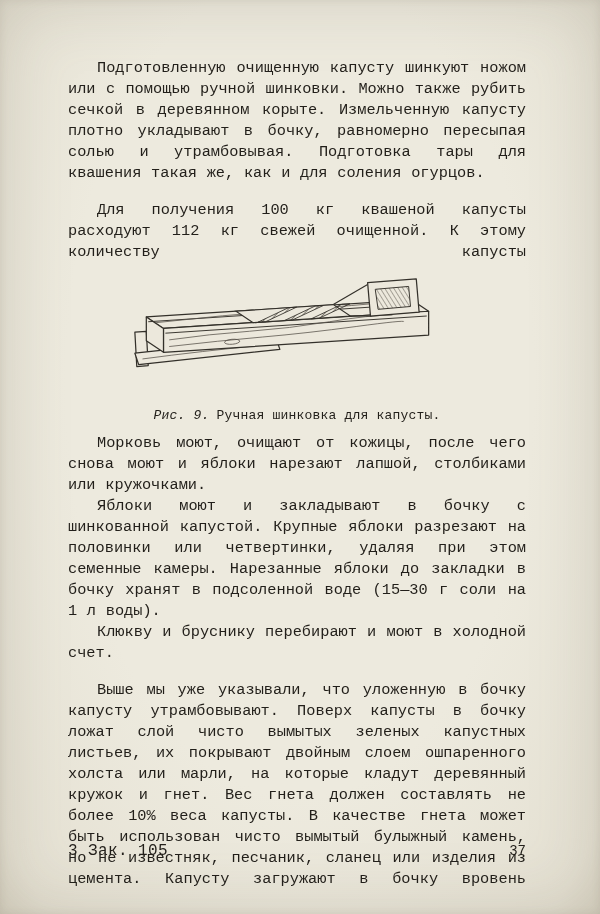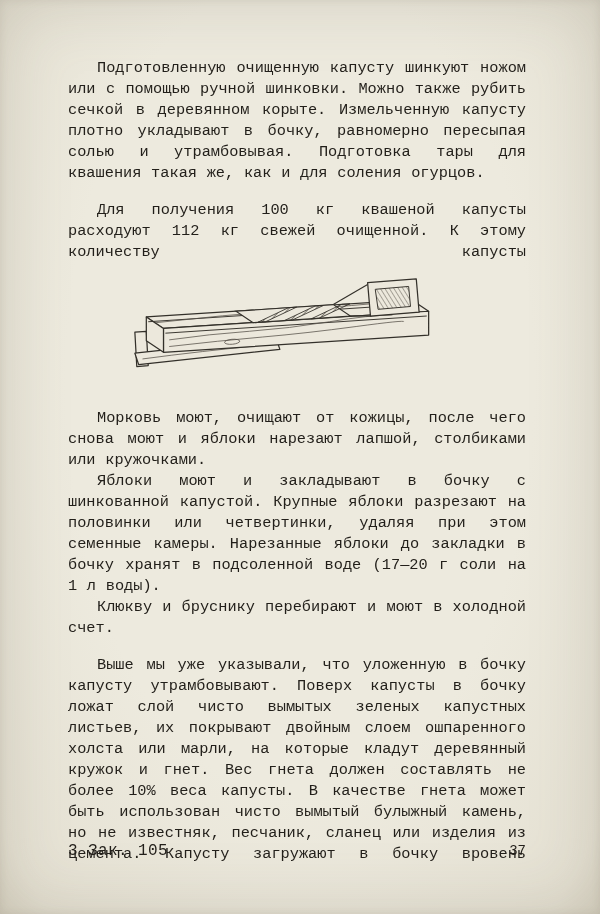--- a/index.html
+++ b/index.html
@@ -119,24 +119,27 @@
         <polygon points="187,45.9 219,30.7 227.5,30.2 195,45.4" fill="url(#hatch)" stroke="#33302a" stroke-width="0.9"></polygon>
 
         <g stroke="#33302a" stroke-linejoin="round">
           <line x1="228" y1="43" x2="250" y2="43" stroke-width="1.2"></line>
           <line x1="210" y1="31" x2="246" y2="10" stroke-width="1.2"></line>
           <polygon points="246,8 297,4 300,39 249,43" fill="#ece8dc" stroke-width="1.3"></polygon>
           <polygon points="254,15 289,12 291,33 257,36" fill="url(#hatch2)" stroke-width="1"></polygon>
         </g>
       </svg>
 
+      <div class="figure-caption">
+        <span class="cap-label">Рис. 9.</span><span class="cap-text">Ручная шинковка для капусты.</span>
+      </div>
     </div>
 
     <p class="body">Морковь моют, очищают от кожицы, после чего снова моют и яблоки нарезают лапшой, столбиками или кружочками.</p>
-    <p class="body">Яблоки моют и закладывают в бочку с шинкованной капустой. Крупные яблоки разрезают на половинки или четвертинки, удаляя при этом семенные камеры. Нарезанные яблоки до закладки в бочку хранят в подсоленной воде (17—20 г соли на 1 л воды).</p>
+    <p class="body">Яблоки моют и закладывают в бочку с шинкованной капустой. Крупные яблоки разрезают на половинки или четвертинки, удаляя при этом семенные камеры. Нарезанные яблоки до закладки в бочку хранят в подсоленной воде (15—30 г соли на 1 л воды).</p>
     <p class="body">Клюкву и бруснику перебирают и моют в холодной счет.</p>
     <p class="body continues">Выше мы уже указывали, что уложенную в бочку капусту утрамбовывают. Поверх капусты в бочку ложат слой чисто вымытых зеленых капустных листьев, их покрывают двойным слоем ошпаренного холста или марли, на которые кладут деревянный кружок и гнет. Вес гнета должен составлять не более 10% веса капусты. В качестве гнета может быть использован чисто вымытый булыжный камень, но не известняк, песчаник, сланец или изделия из цемента. Капусту загружают в бочку вровень</p>
   </div>
 
   <div class="footer">
     <span class="signature">3 Зак. 105</span>
     <span class="page-num">37</span>
   </div>
 </div>
 

